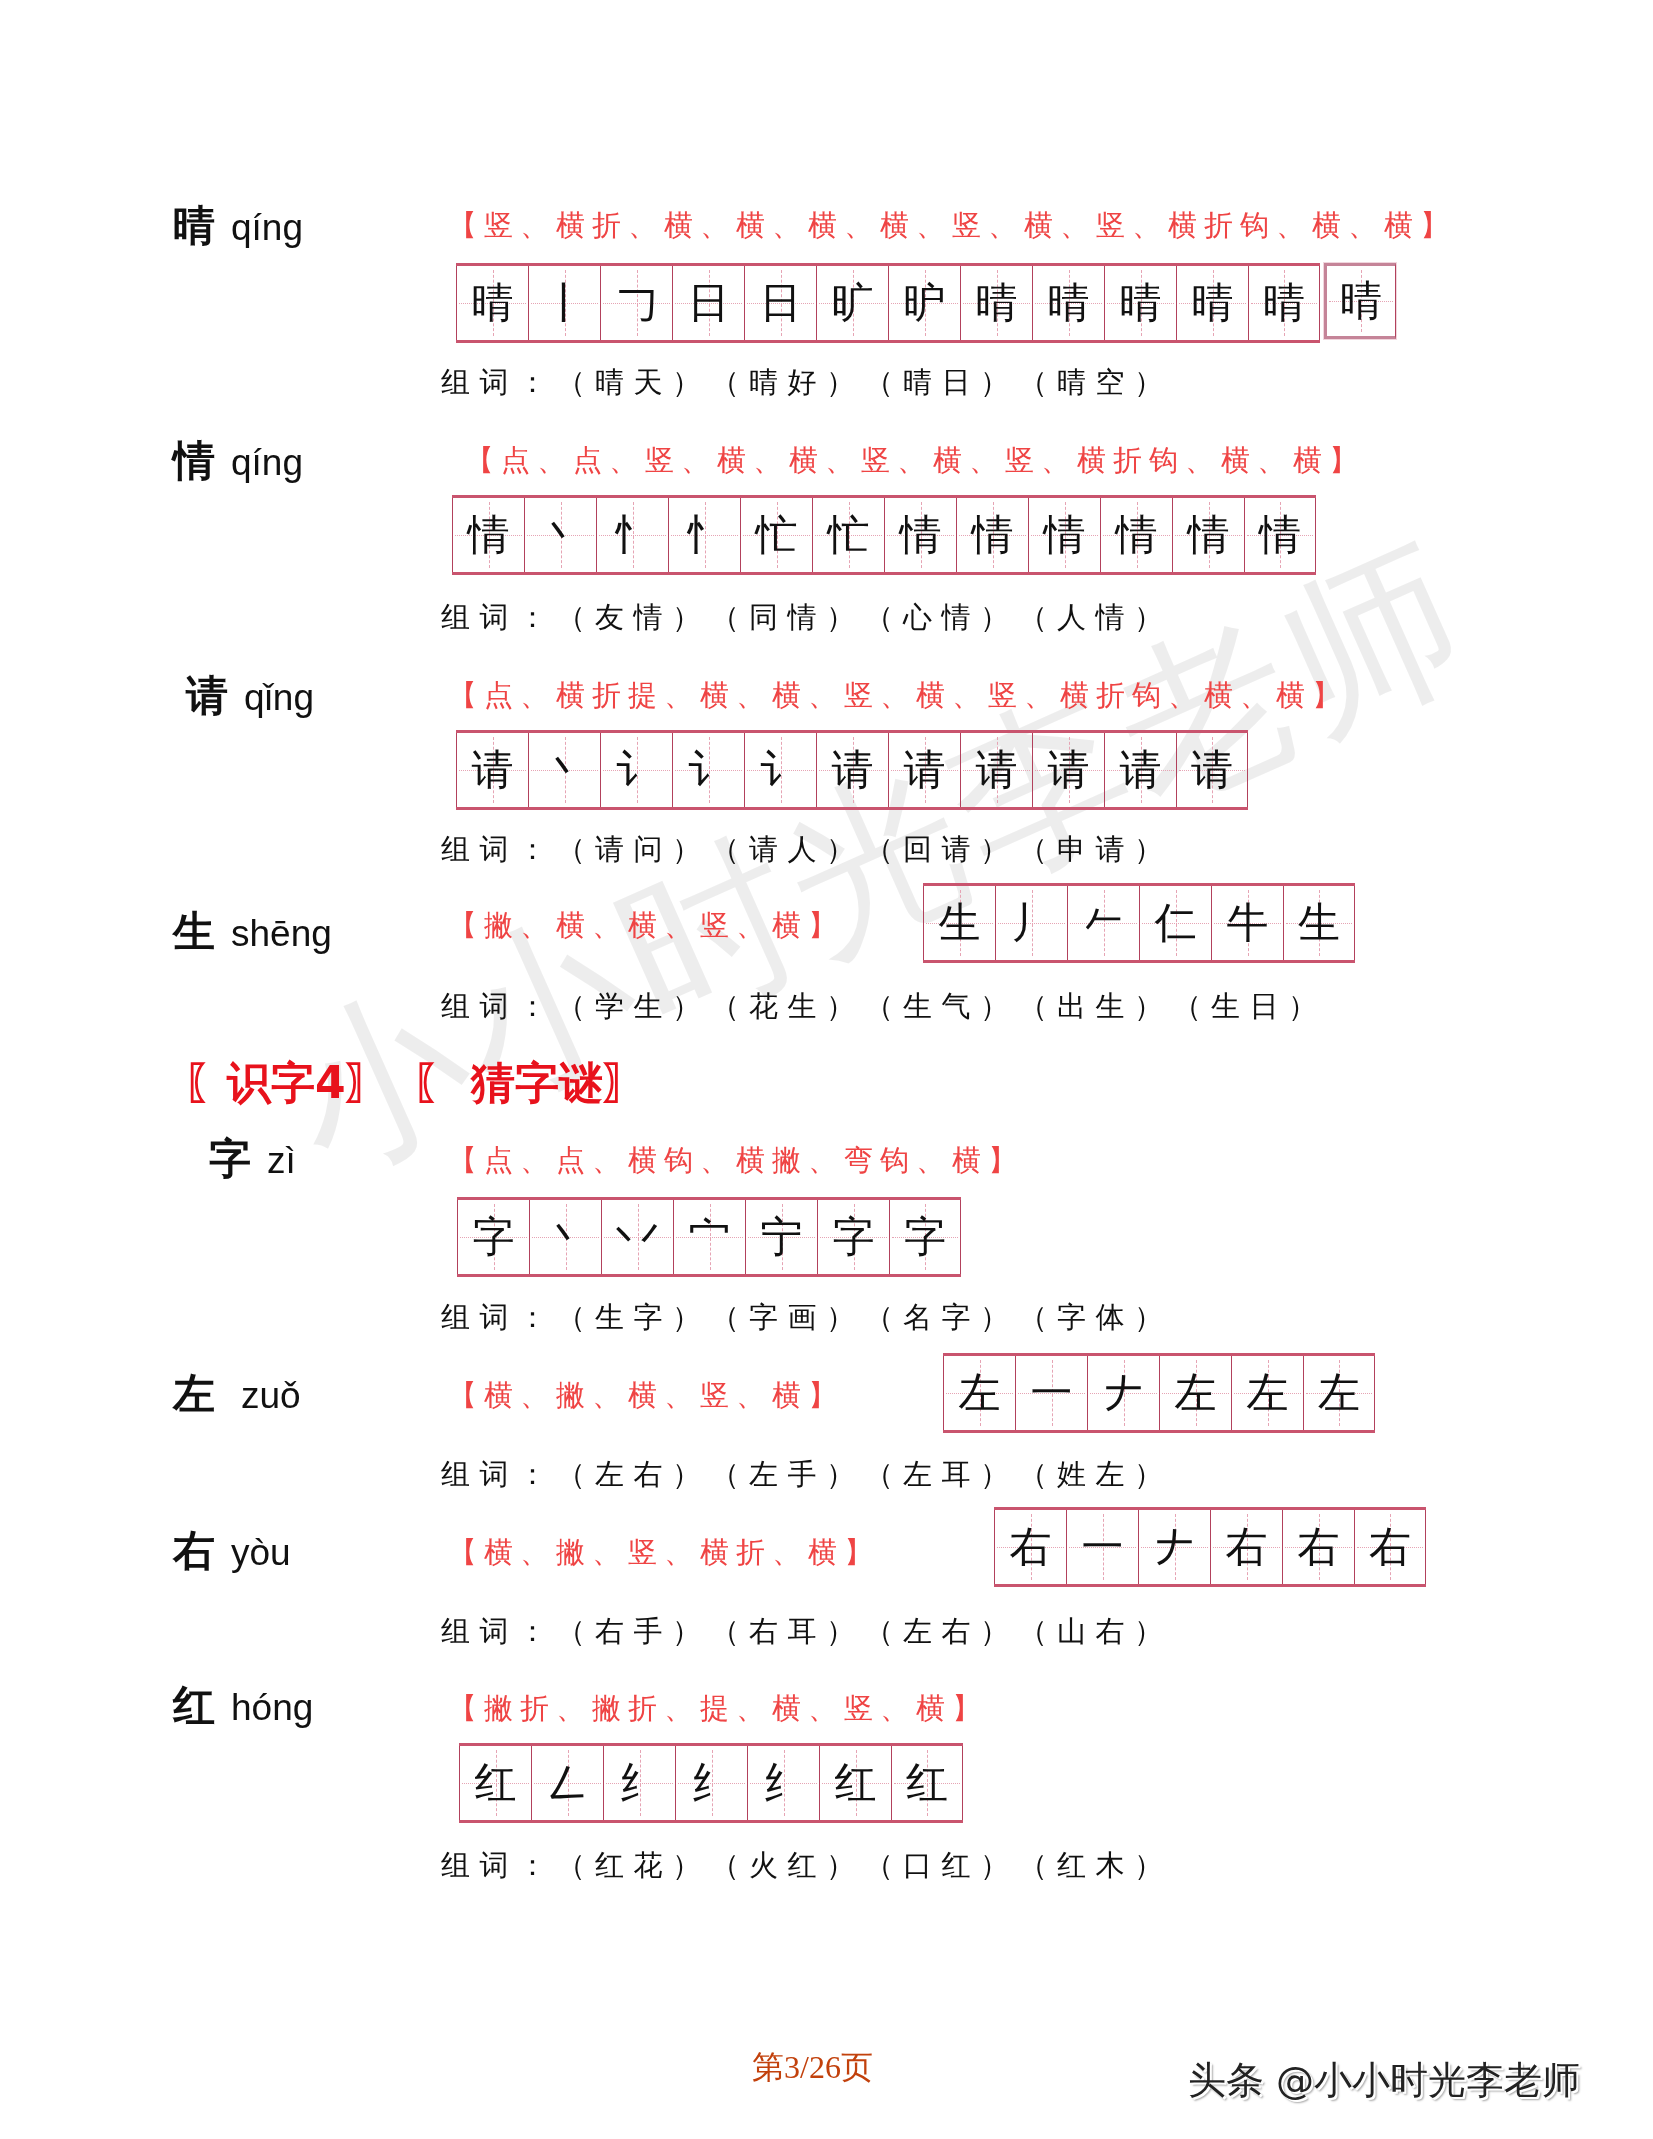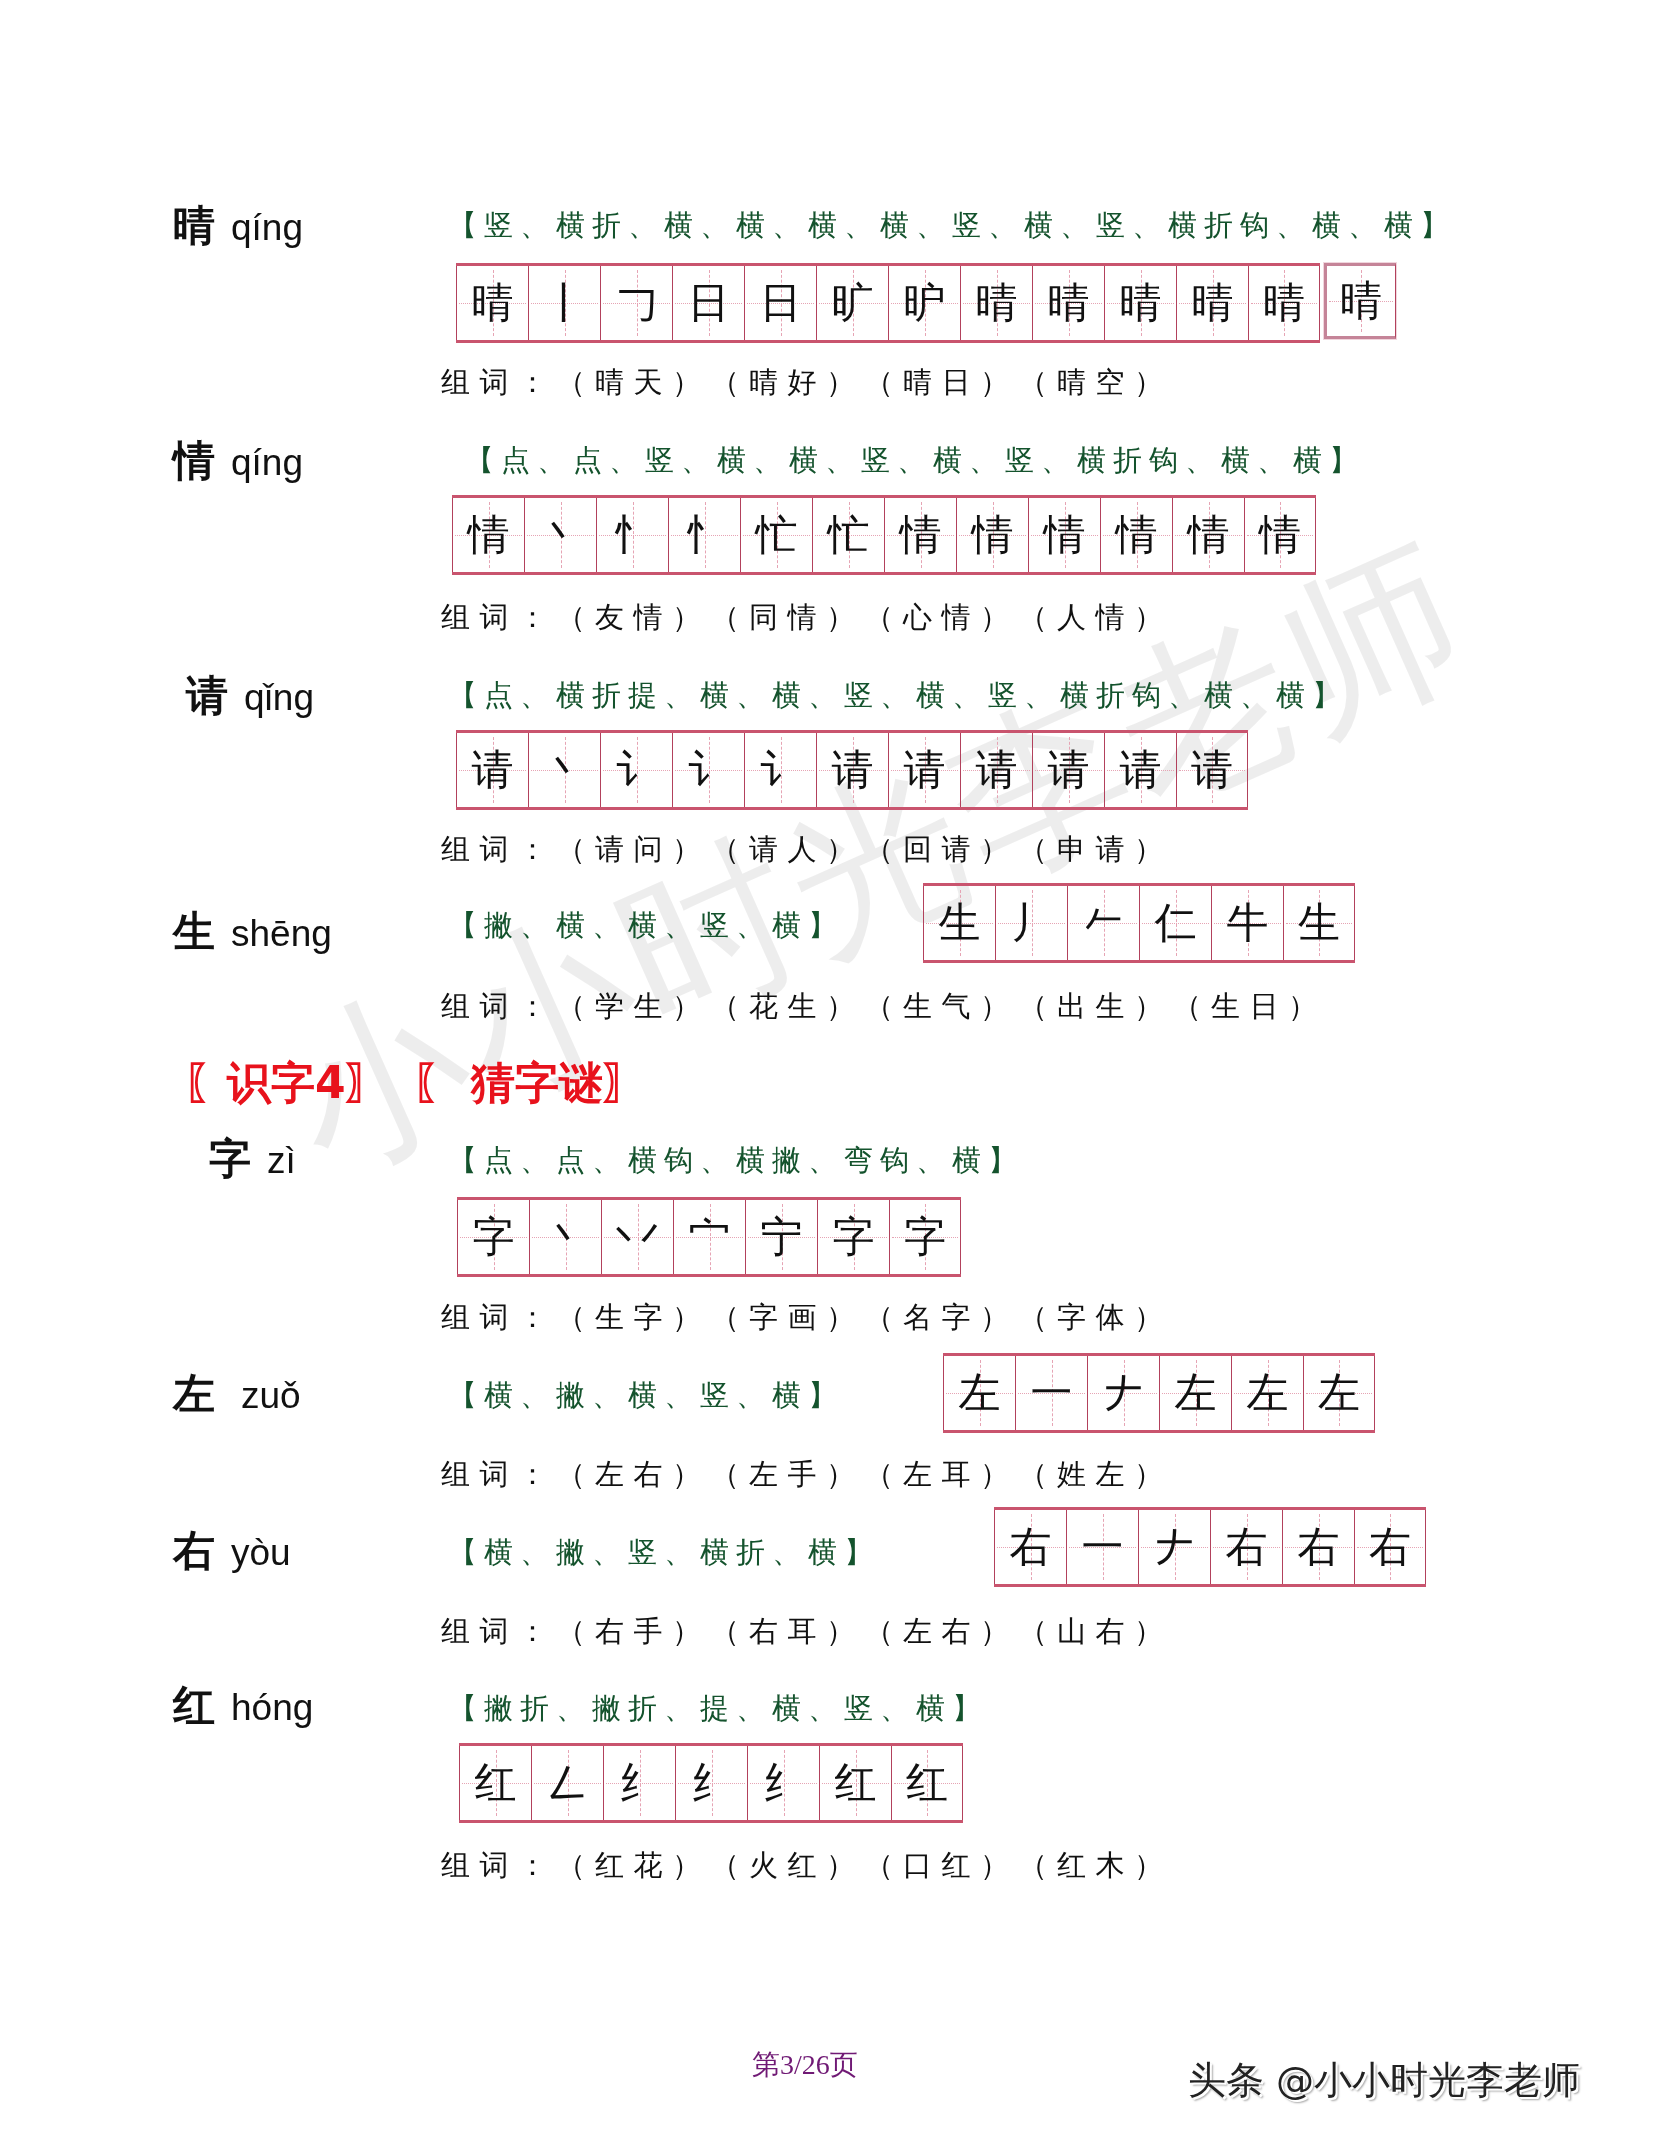--- a/index.html
+++ b/index.html
@@ -1,35 +1,35 @@
 <!DOCTYPE html>
 <html><head>
 <meta charset="utf-8">
 <style>
   html, body { margin: 0; padding: 0; background: #ffffff; }
   body { width: 1653px; height: 2139px; position: relative; overflow: hidden;
          font-family: "DejaVu Serif", "Liberation Serif", serif; color: #111; }
   .abs { position: absolute; }
   .title-char { font-family: "DejaVu Serif", serif; font-weight: bold; font-size: 42px; line-height: 48px; color: #111; }
   .pinyin { font-family: "Liberation Sans", "DejaVu Sans", sans-serif; font-size: 37px; line-height: 48px; color: #111; margin-left: 16px; }
-  .strokes { font-family: "DejaVu Serif", serif; font-size: 29px; line-height: 40px; letter-spacing: 7px; white-space: nowrap; color: #14532d; }
+  .strokes { font-family: "DejaVu Serif", serif; font-size: 29px; line-height: 40px; letter-spacing: 7px; white-space: nowrap; color: #ef4444; }
   .words { font-family: "DejaVu Serif", serif; font-size: 29px; line-height: 40px; letter-spacing: 9.5px; white-space: nowrap; color: #111; }
   .grid { display: flex; border-top: 3px solid #c9546e; border-bottom: 3px solid #c9546e; }
   .cell { width: 72px; height: 74px; border-left: 1.5px solid #b2415c; position: relative; display: flex; align-items: center; justify-content: center;
           font-family: "DejaVu Serif", serif; font-size: 42px; color: #111; box-sizing: border-box; }
   .cell:last-child { border-right: 1.5px solid #b2415c; }
   .cell::before { content: ""; position: absolute; left: 50%; top: 4px; bottom: 4px; border-left: 1.5px dashed #e6a4b4; }
   .cell::after { content: ""; position: absolute; top: 50%; left: 2px; right: 2px; border-top: 1.5px dotted #e6a4b4; }
   .cell span { position: relative; z-index: 1; }
   .extra-cell { border: 3px solid #c58498; box-shadow: 0 0 0 1px #f0d6dd; }
   .heading { color: #e8121c; font-family: "DejaVu Sans", sans-serif; font-weight: bold; font-size: 44px; line-height: 56px; white-space: nowrap; }
   .heading .gap { display: inline-block; width: 22px; }
   .watermark { position: absolute; left: 300px; top: 1000px; transform-origin: left center; transform: rotate(-24deg);
                font-family: "DejaVu Serif", serif; font-size: 175px; color: rgba(0,0,0,0.07); white-space: nowrap; letter-spacing: 6px; }
-  .footer-page { font-family: "Liberation Serif", serif; font-size: 28px; color: #701a75; }
+  .footer-page { font-family: "Liberation Serif", serif; font-size: 32px; color: #c2410c; }
   .footer-brand { font-family: "DejaVu Sans", sans-serif; font-size: 38px; color: #222; text-shadow: 2px 2px 0 #fff, 3px 3px 2px rgba(0,0,0,0.35); white-space: nowrap; }
 </style>
 </head>
 <body>
 
 <div class="watermark">小小时光李老师</div>
 
 <div class="abs" style="left:173px; top:202px;">
   <span class="title-char">晴</span><span class="pinyin">qíng</span>
 </div>

